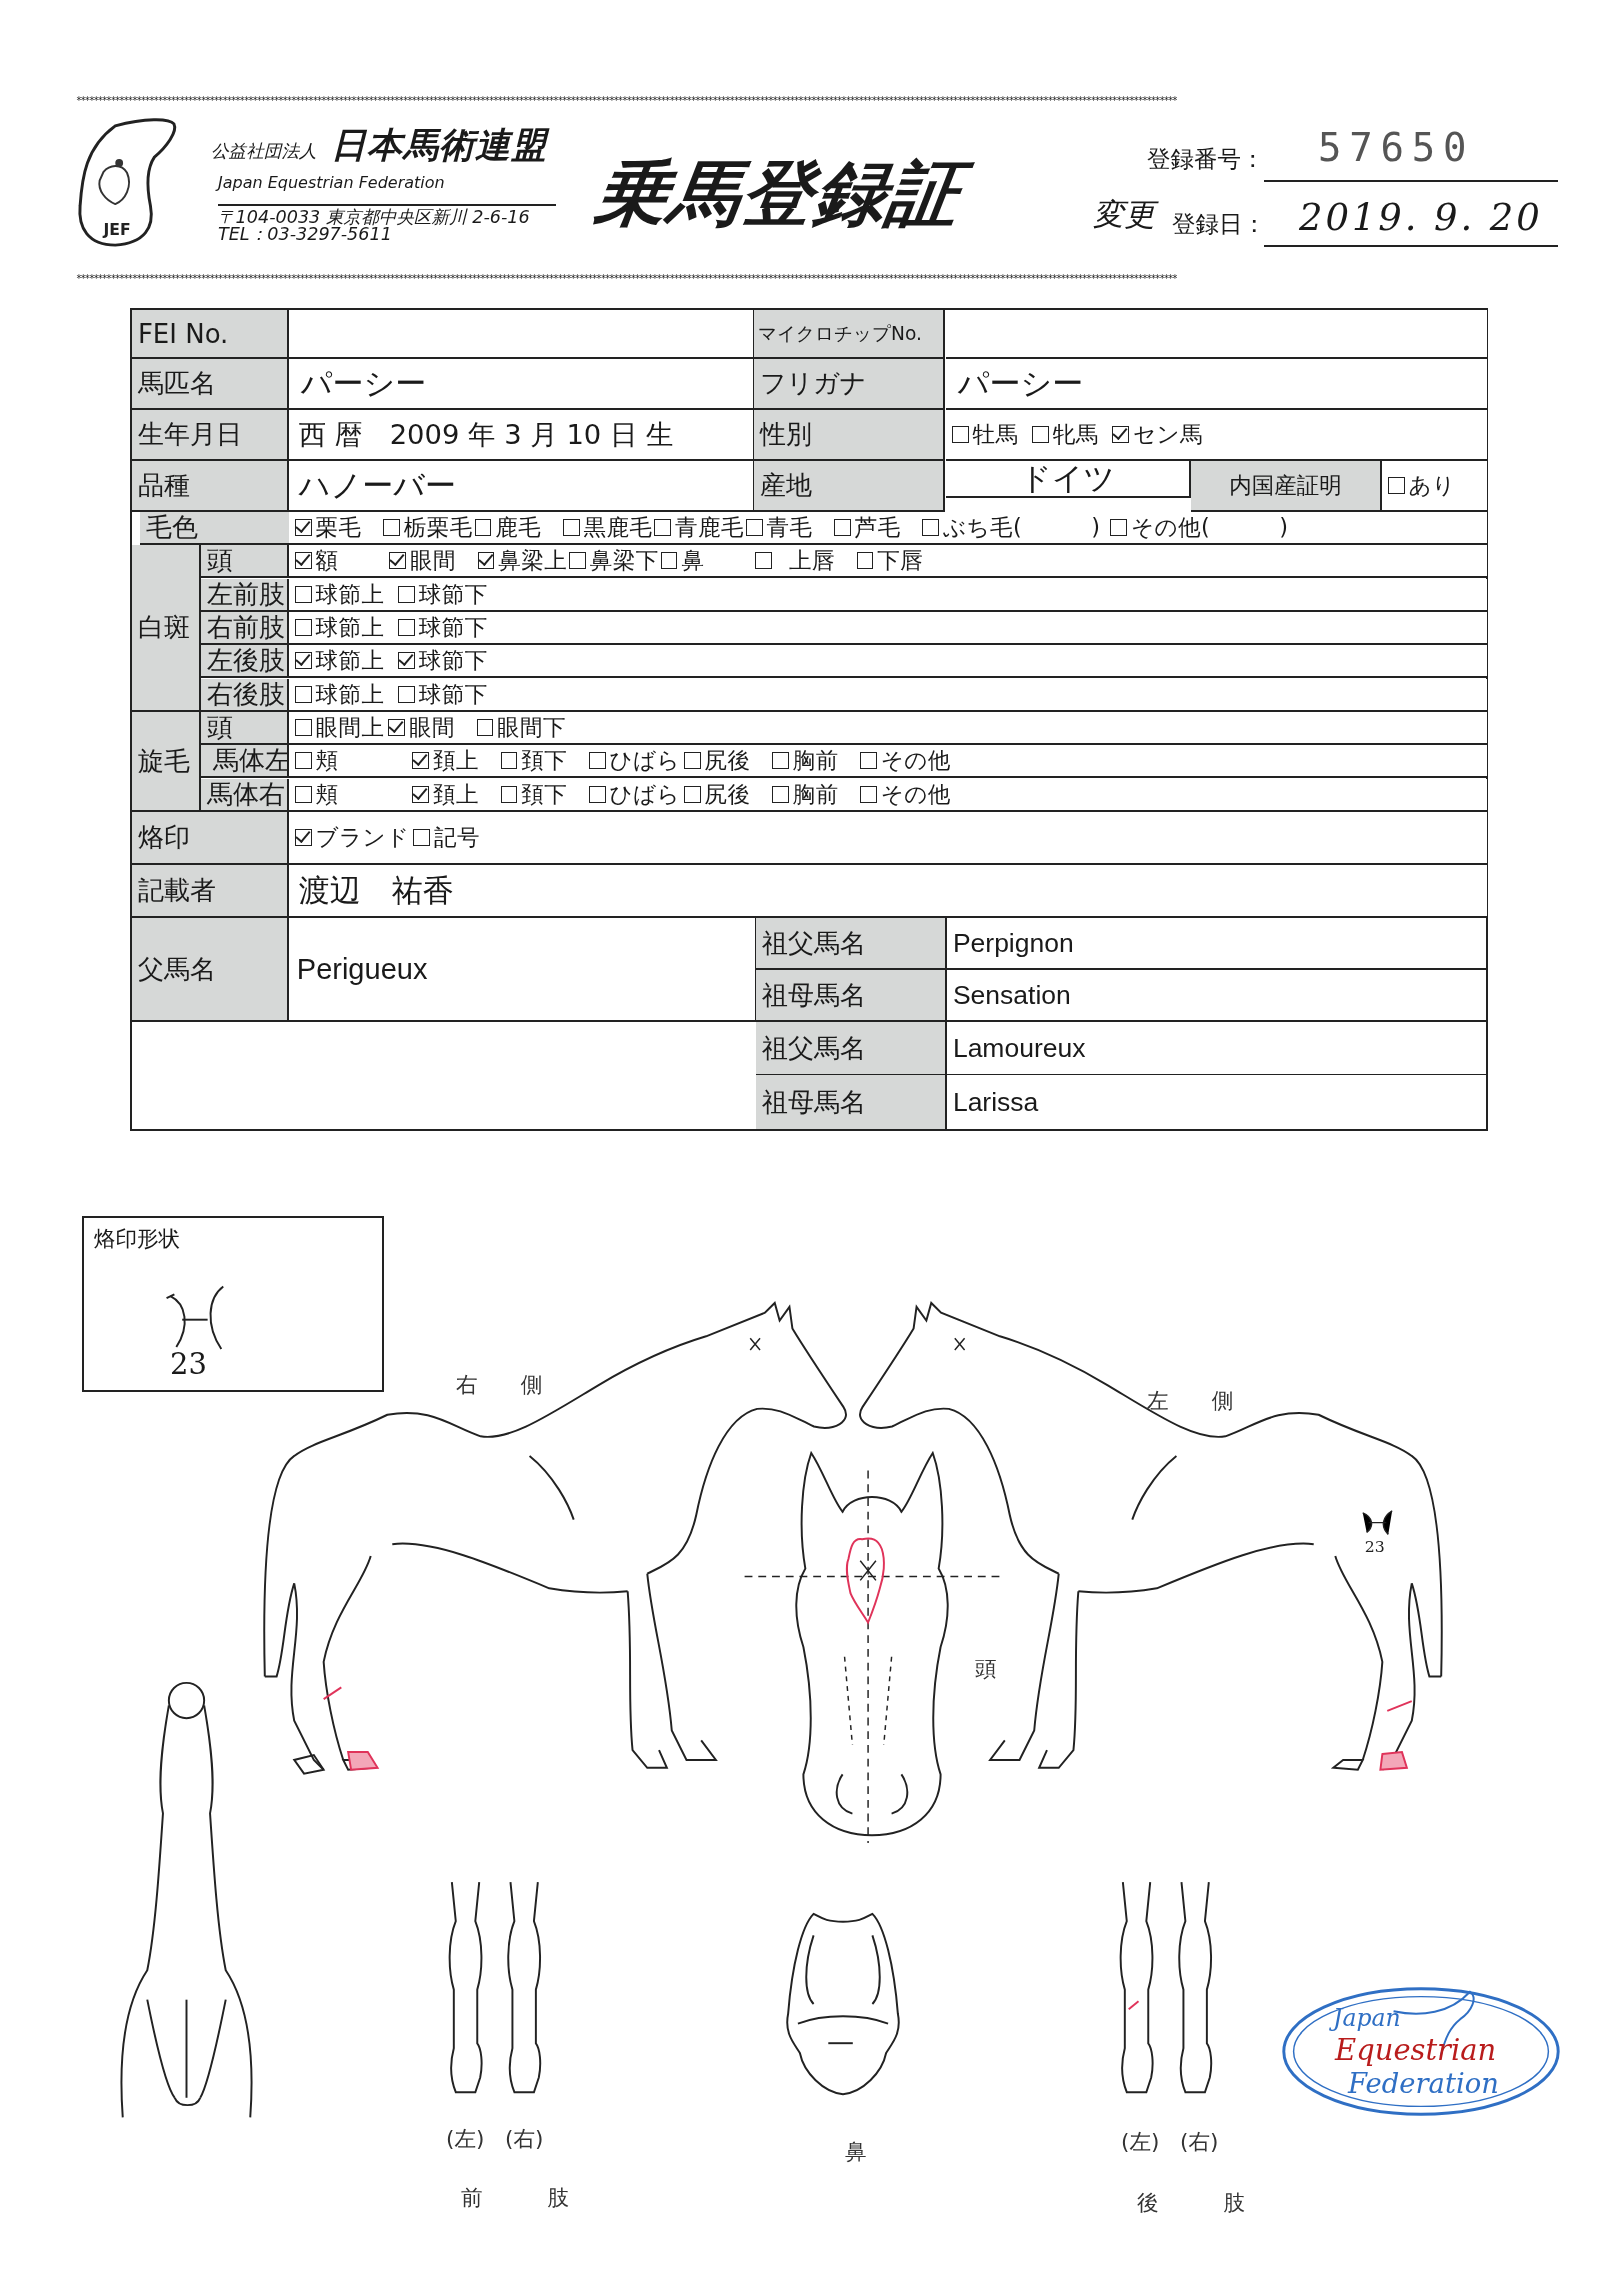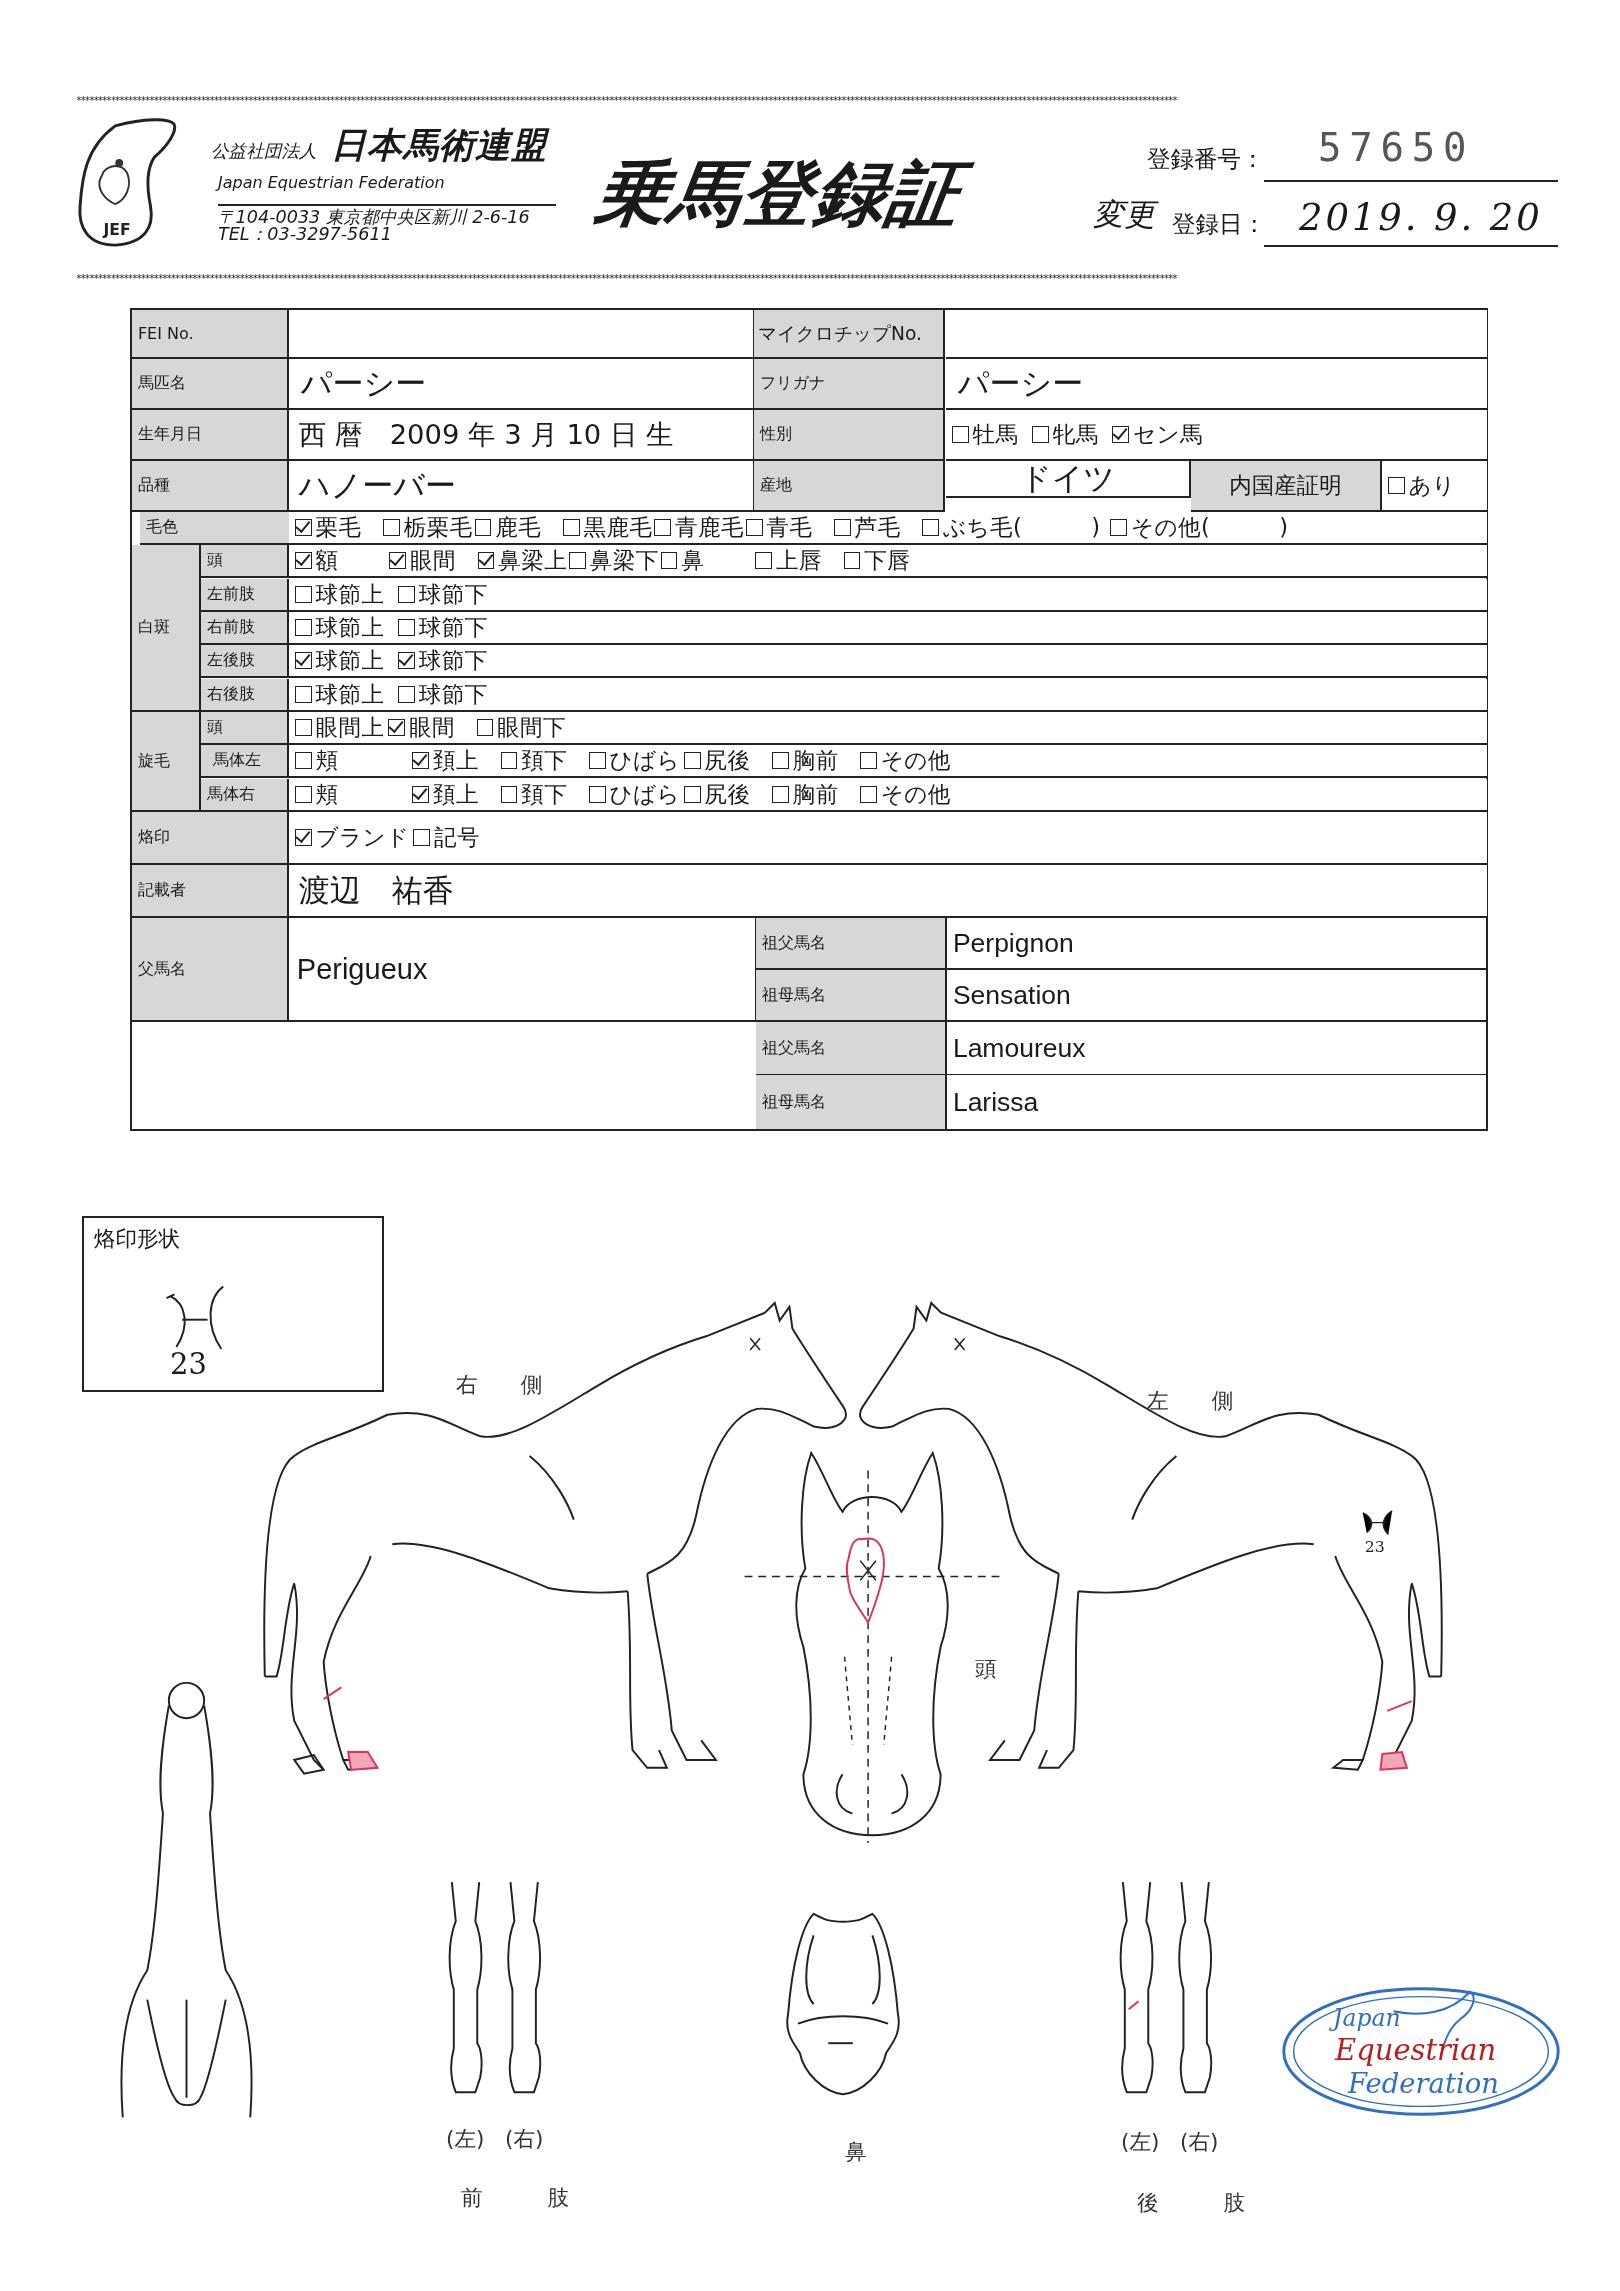--- a/index.html
+++ b/index.html
@@ -11,21 +11,21 @@
   .org-en{font-size:16px;font-style:italic;}
   .org-addr{font-size:17.6px;font-style:italic;line-height:19.6px;}
   .title{font-size:71px;font-weight:bold;font-style:italic;letter-spacing:2px;transform:skewX(-8deg);}
   .reg-label{font-size:23.5px;}
   .reg-value{font-family:"DejaVu Sans Mono",monospace;font-size:39px;letter-spacing:7.8px;color:#555;}
   .reg-date{font-family:"DejaVu Serif",serif;font-style:italic;font-size:37px;letter-spacing:2.9px;}
   .uline{position:absolute;height:2px;background:#222;}
   
   .grid{position:absolute;border:2px solid #222;box-sizing:border-box;}
   .cell{position:absolute;box-sizing:border-box;border-right:2px solid #222;border-bottom:2px solid #222;display:flex;align-items:center;padding-left:5.9px;overflow:hidden;white-space:nowrap;}
-  .hd{background:#d6d8d7;font-size:16px;}
+  .hd{background:#d6d8d7;font-size:26px;}
   .val{background:#fff;}
   .v-big{font-size:31px;}
   .v-mid{font-size:29px;}
   .v-opt{font-size:22.5px;letter-spacing:0.5px;}
   .v-en{font-family:"Liberation Sans",sans-serif;font-size:29px;}
   .cb{display:inline-block;width:14.7px;height:14.7px;border:1.5px solid #222;margin-right:3.9px;position:relative;vertical-align:-1px;}
   .cb.on::after{content:"";position:absolute;left:2.9px;top:-2px;width:5.9px;height:11.8px;border-right:2px solid #222;border-bottom:2px solid #222;transform:rotate(40deg);}
   .opt{margin-right:13.7px;display:inline-flex;align-items:center;}
   .centered{justify-content:center;padding-left:0;}
   .lbl-draw{font-size:21.6px;color:#333;}
@@ -162,21 +162,21 @@
         <span>鼻梁上</span>
       </span>
     <span class="opt" style="margin-right:2px;">
         <span class="cb"></span>
         <span>鼻梁下</span>
       </span>
     <span class="opt" style="margin-right:51px;">
         <span class="cb"></span>
         <span>鼻</span>
       </span>
-    <span class="opt" style="margin-right:21.6px;">
+    <span class="opt" style="margin-right:21.6px;gap:13px;">
         <span class="cb"></span>
         <span>上唇</span>
       </span>
     <span class="opt">
         <span class="cb"></span>
         <span>下唇</span>
       </span>
   </div>
 
   <div class="cell hd" style="left:69px;top:269px;width:88px;height:33px;">左前肢</div>

